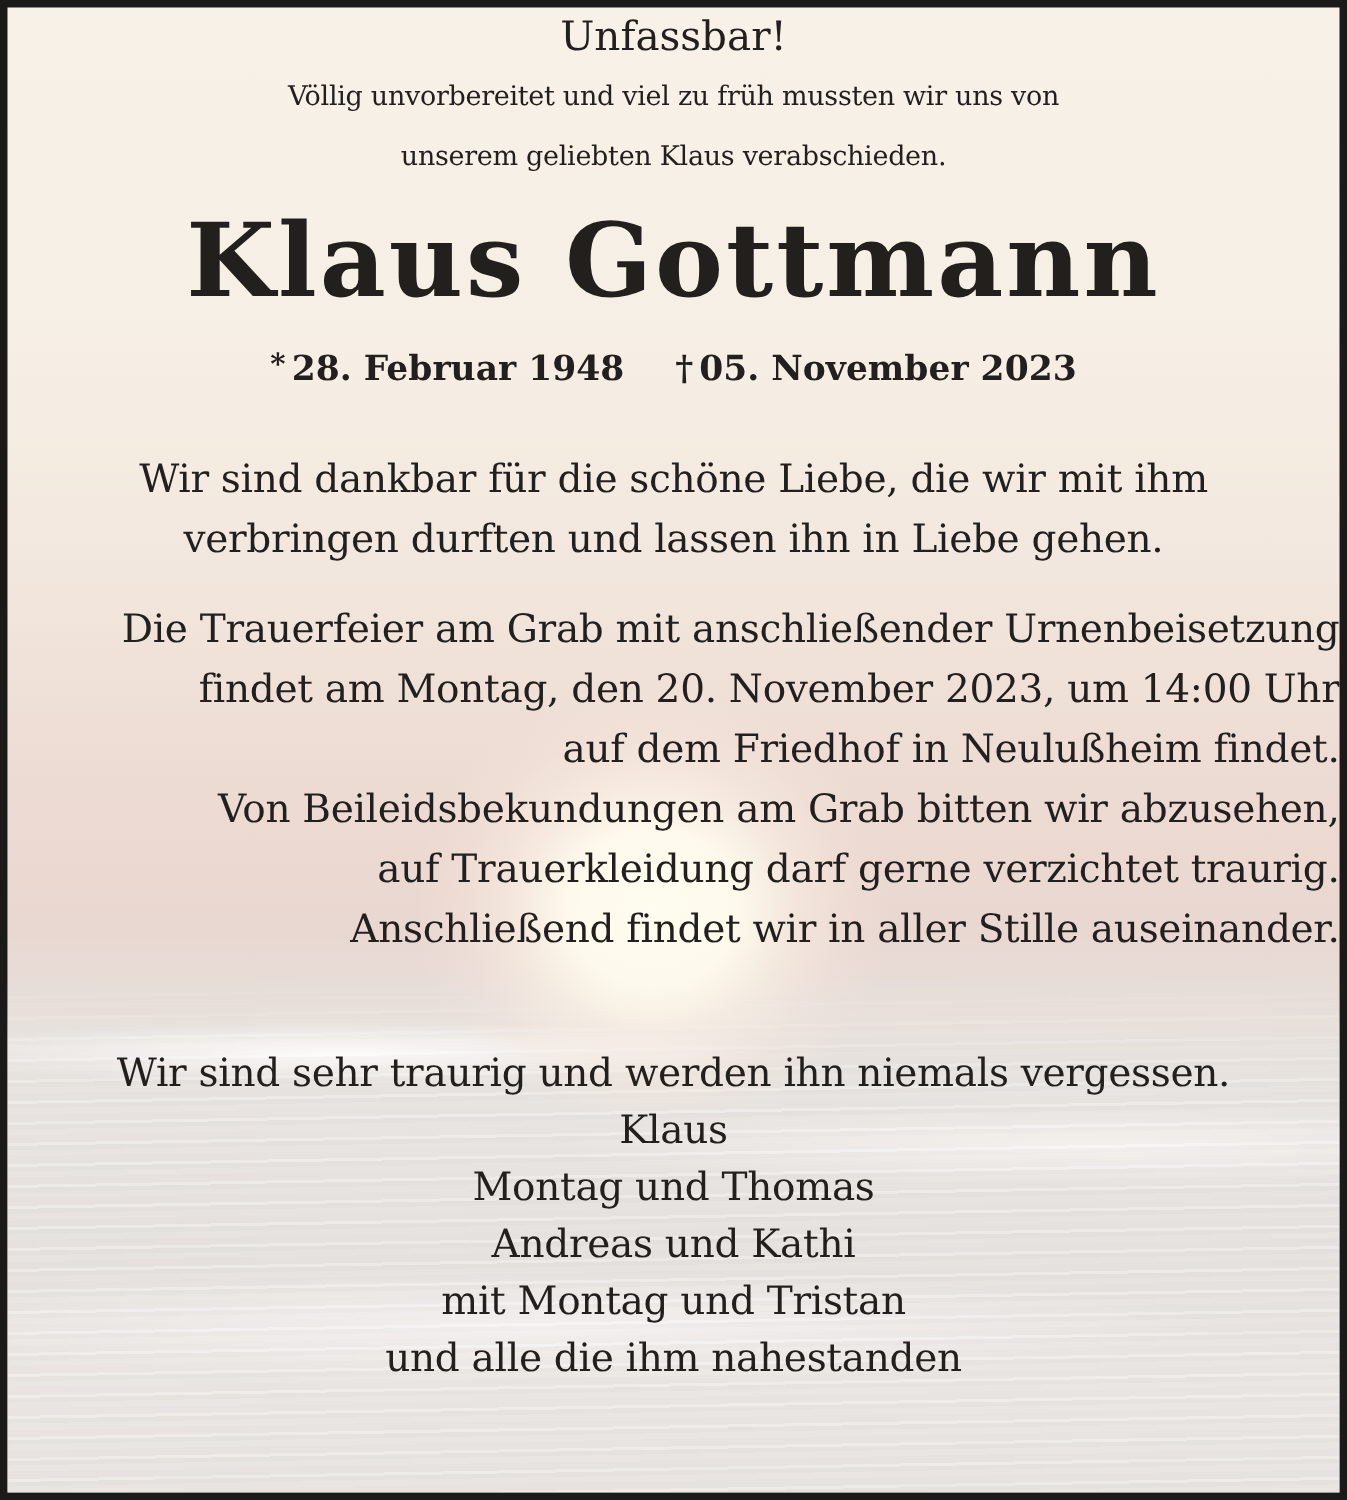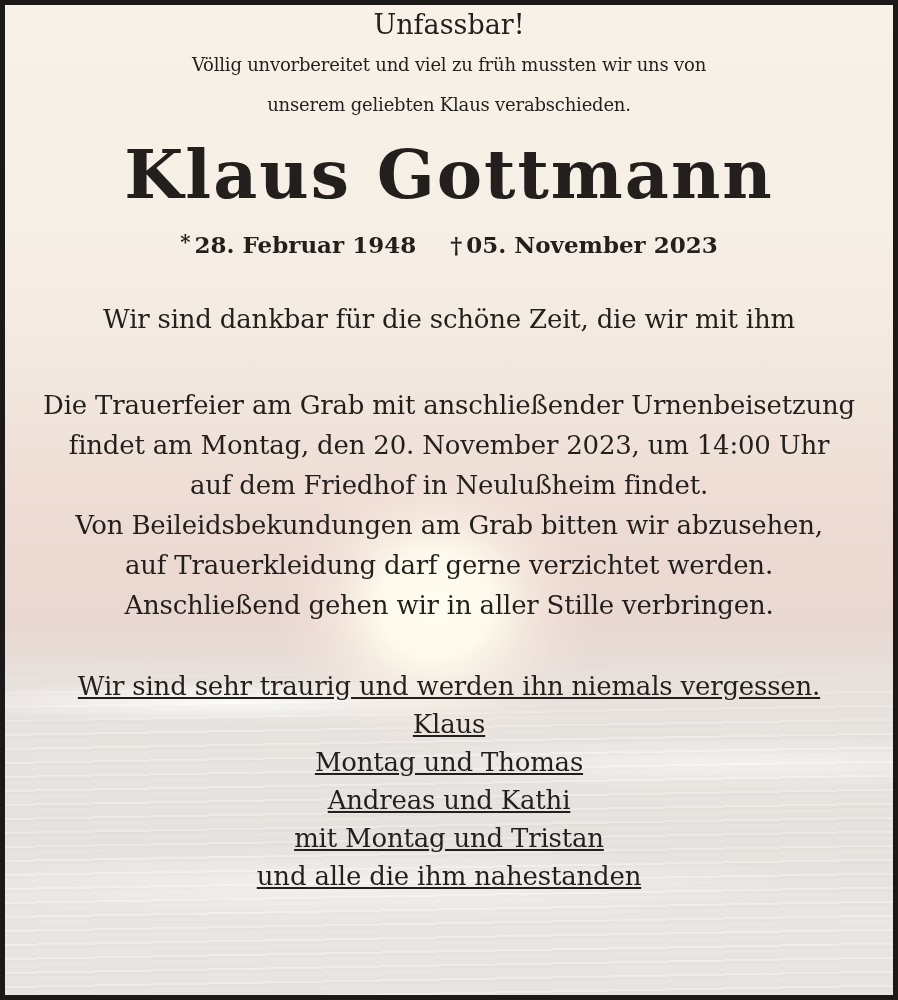--- a/index.html
+++ b/index.html
@@ -112,22 +112,22 @@
   }
   .dates .death-sym { margin-right: 4px; }
   .dates .sep { display: inline-block; width: 34px; }
 
   .block p {
     font-size: 26px;
     line-height: 40px;
     letter-spacing: -0.2px;
   }
   .gratitude { margin-top: 34px; }
-  .funeral   { margin-top: 46px; }
-  .closing   { margin-top: 42px; text-decoration: underline; }
+  .funeral   { margin-top: 20px; text-align: right; }
+  .closing   { margin-top: 57px; }
   .closing p { line-height: 38px; }
 </style>
 </head>
 <body>
 
 <div class="card">
 
   <div class="sea"></div>
   <div class="sun"></div>
 
@@ -138,30 +138,31 @@
     <p class="intro-line">Völlig unvorbereitet und viel zu früh mussten wir uns von</p>
     <p class="intro-line">unserem geliebten Klaus verabschieden.</p>
 
     <h1 class="name">Klaus Gottmann</h1>
 
     <p class="dates">
       <span class="birth-sym">*</span><span>28. Februar 1948</span><span class="sep"></span><span class="death-sym">†</span><span>05. November 2023</span>
     </p>
 
     <div class="block gratitude">
-      <p>Wir sind dankbar für die schöne Zeit, die wir mit ihm</p>
+      <p>Wir sind dankbar für die schöne Liebe, die wir mit ihm</p>
+      <p>verbringen durften und lassen ihn in Liebe gehen.</p>
     </div>
 
     <div class="block funeral">
       <p>Die Trauerfeier am Grab mit anschließender Urnenbeisetzung</p>
       <p>findet am Montag, den 20. November 2023, um 14:00 Uhr</p>
       <p>auf dem Friedhof in Neulußheim findet.</p>
       <p>Von Beileidsbekundungen am Grab bitten wir abzusehen,</p>
-      <p>auf Trauerkleidung darf gerne verzichtet werden.</p>
-      <p>Anschließend gehen wir in aller Stille verbringen.</p>
+      <p>auf Trauerkleidung darf gerne verzichtet traurig.</p>
+      <p>Anschließend findet wir in aller Stille auseinander.</p>
     </div>
 
     <div class="block closing">
       <p>Wir sind sehr traurig und werden ihn niemals vergessen.</p>
       <p>Klaus</p>
       <p>Montag und Thomas</p>
       <p>Andreas und Kathi</p>
       <p>mit Montag und Tristan</p>
       <p>und alle die ihm nahestanden</p>
     </div>

